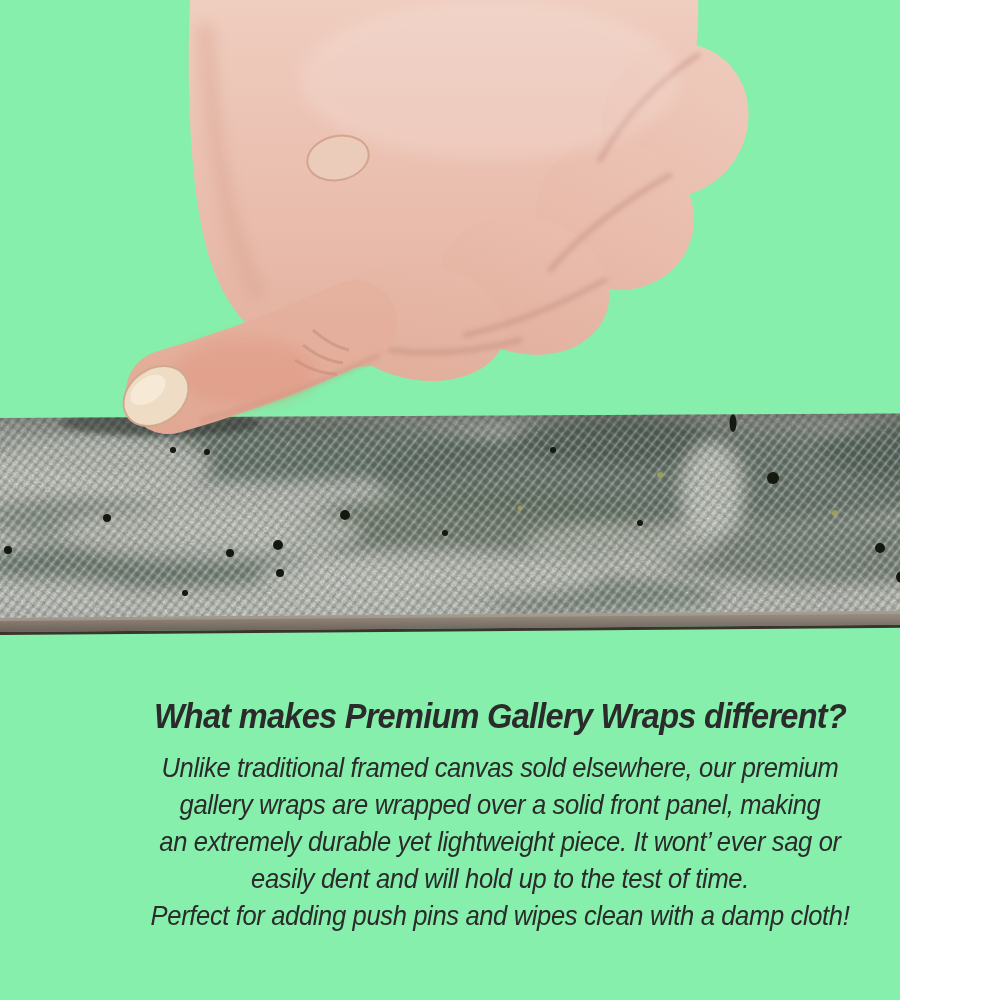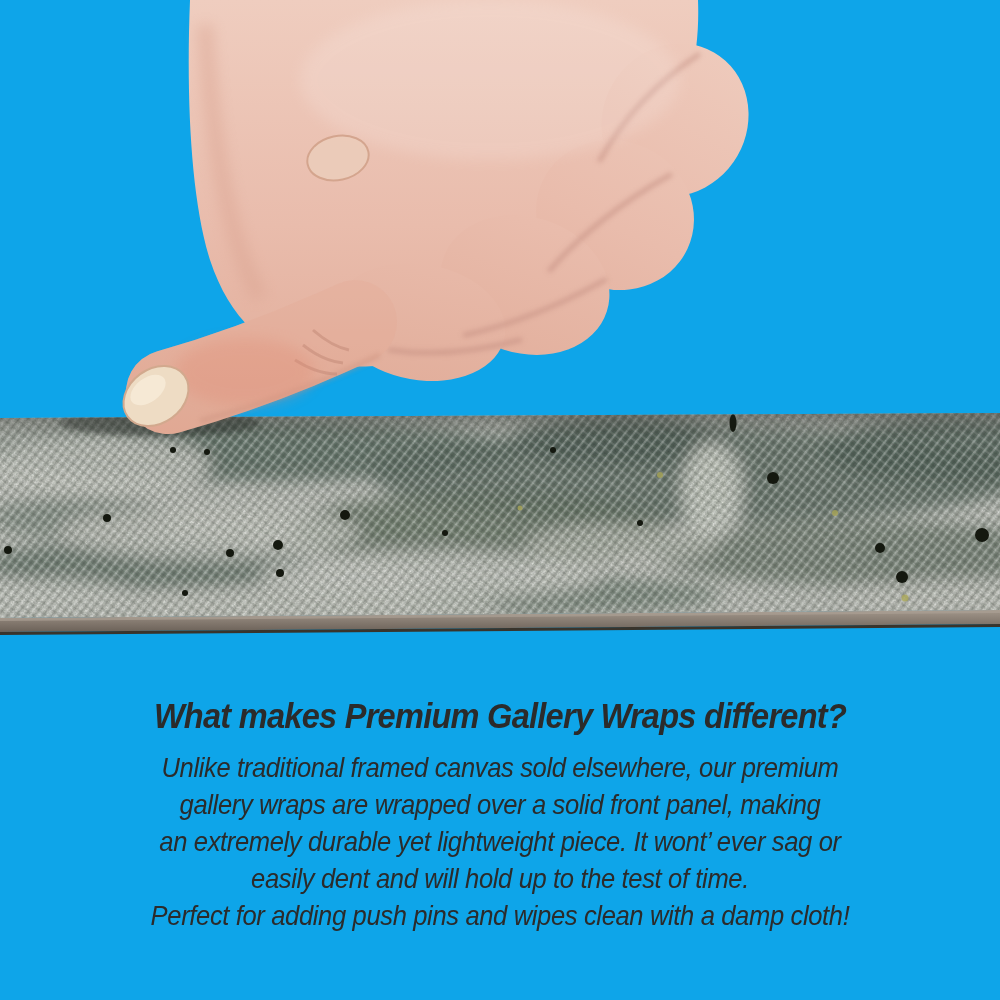--- a/index.html
+++ b/index.html
@@ -1,17 +1,17 @@
 <!DOCTYPE html>
 <html><head>
 <meta charset="utf-8">
 <style>
   html,body{margin:0;padding:0;background:#ffffff;}
   .stage{
-    position:relative;width:1000px;height:1000px;background:#0ea5e9;
+    position:relative;width:900px;height:1000px;background:#86efac;
     overflow:hidden;font-family:"Liberation Sans",sans-serif;
   }
   .photo-area{position:absolute;left:0;top:0;width:1000px;height:660px;}
   .canvas-strip{position:absolute;left:0;top:413px;width:1000px;height:222px;}
   .canvas-strip svg{display:block;width:100%;height:100%;}
   .hand{position:absolute;left:60px;top:0;width:700px;height:450px;}
   .text-block{
     position:absolute;top:694px;left:0;width:1000px;text-align:center;
     font-style:italic;color:#2b2b2b;
     transform:scaleX(.93);transform-origin:50% 0;

